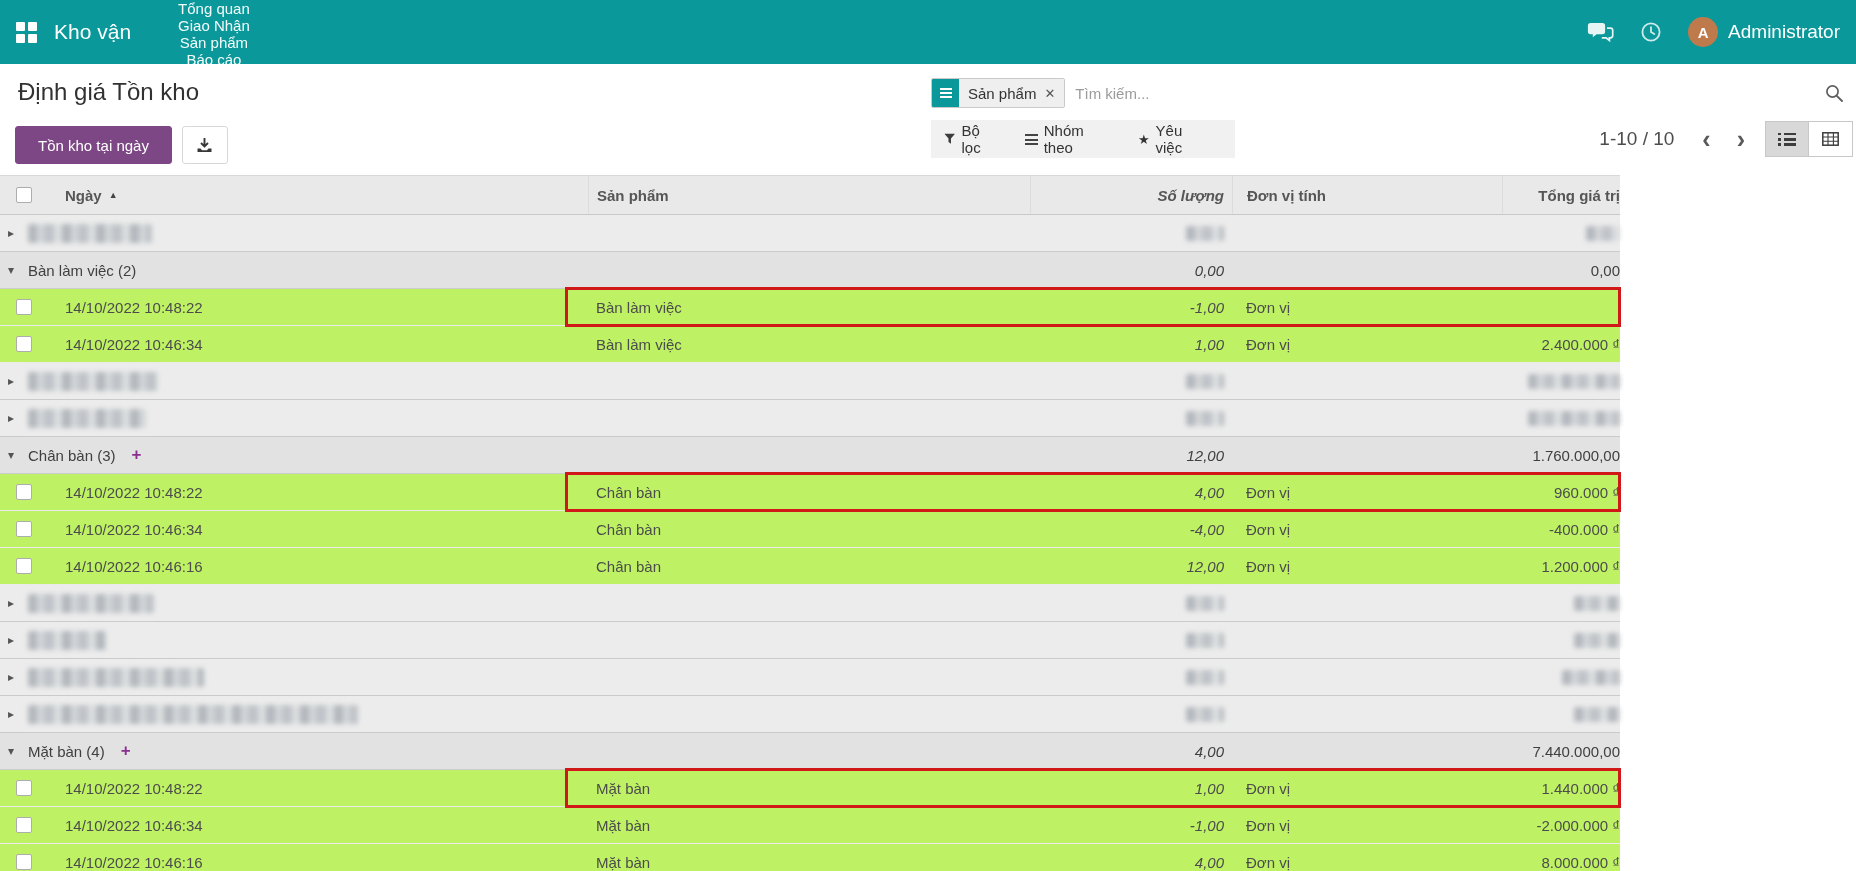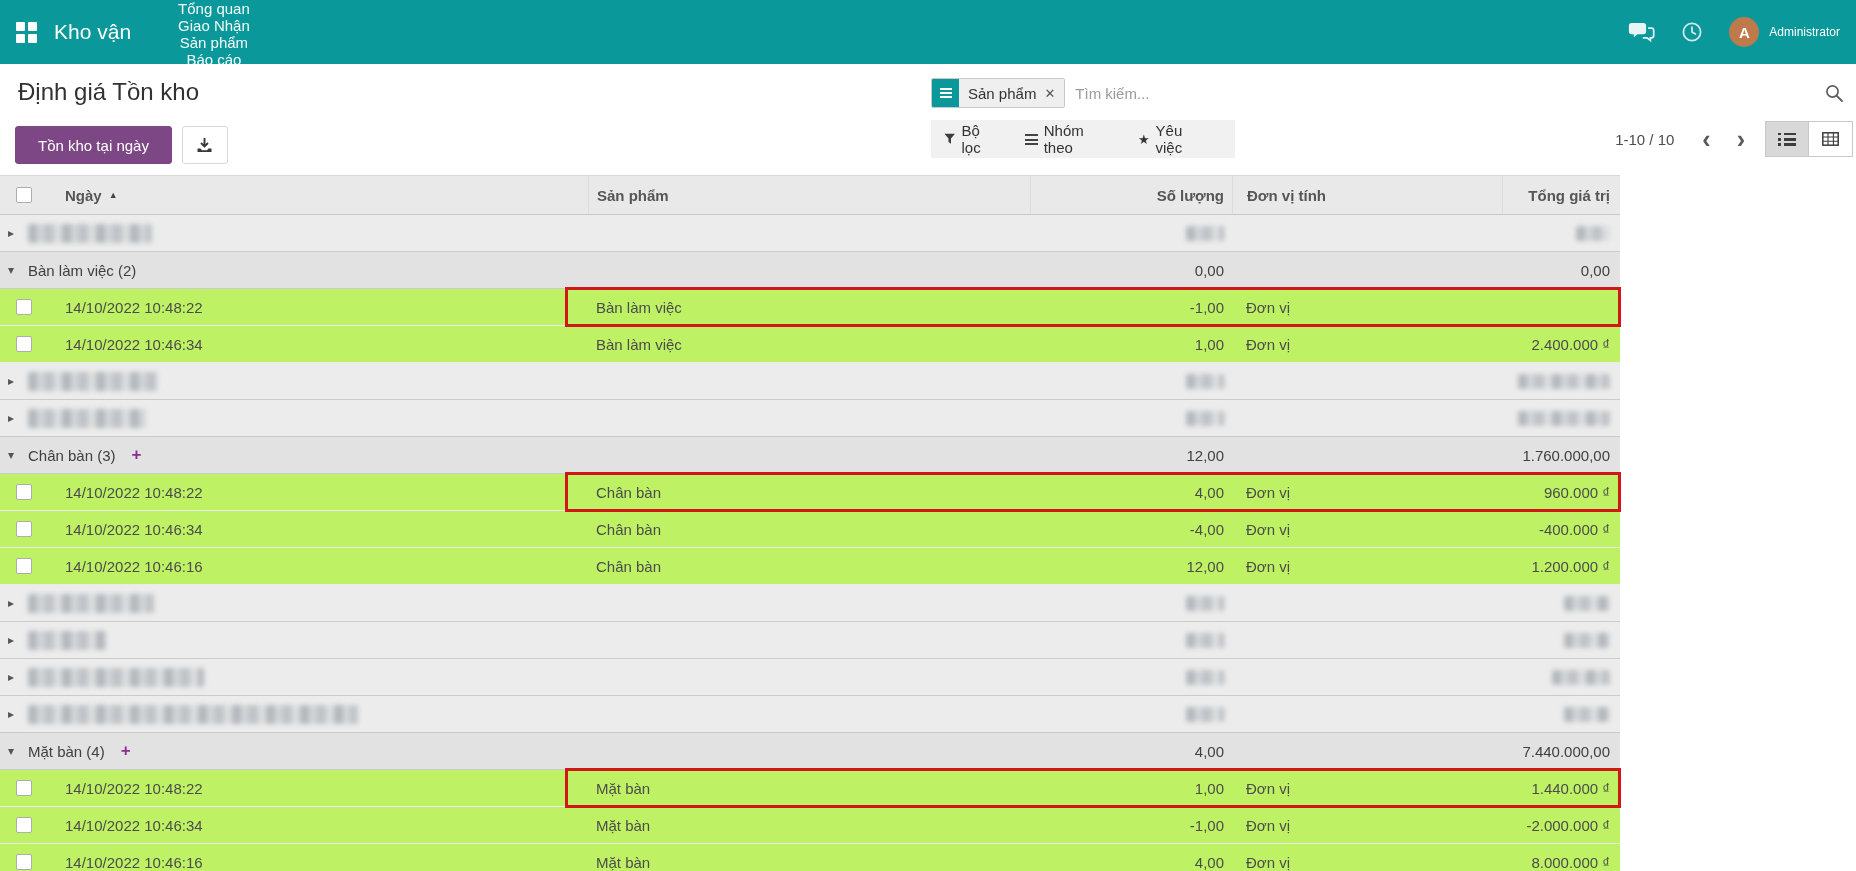--- a/index.html
+++ b/index.html
@@ -10,21 +10,21 @@
   .navbar { height:64px; background:#0b989a; display:flex; align-items:center; padding:0 16px; color:#fff;justify-content:space-between; }
   .apps-grid { width:21px; height:21px; display:grid; grid-template-columns:9px 9px; grid-template-rows:9px 9px; gap:3px; cursor:pointer; }
   .apps-grid span { background:#fff; border-radius:1px; }
   .brand { font-size:21px; margin-left:17px; margin-right:26px; white-space:nowrap; cursor:pointer; }
   .menu { display:flex; align-items:center; height:100%;flex-direction:column; }
   .menu-item { font-size:15px; padding:0 21px; height:100%; display:flex; align-items:center; cursor:pointer; color:#f4fbfb; }
   .nav-right { margin-left:auto; display:flex; align-items:center; gap:26px; }
   .nav-icon { display:flex; align-items:center; cursor:pointer; }
   .user-chip { display:flex; align-items:center; gap:10px; cursor:pointer; }
   .avatar { width:30px; height:30px; border-radius:50%; background:#bf7a4b; color:#fff; font-size:15px; font-weight:700; display:flex; align-items:center; justify-content:center; }
-  .user-name { font-size:12px; }
+  .user-name { font-size:19px; }
 
   
   .control-panel { position:relative; height:111px; background:#fff; }
   .page-title { position:absolute; left:18px; top:14px; font-size:24px; color:#313131; }
   .btn-row { position:absolute; left:15px; top:62px; display:flex; gap:10px; }
   .btn-primary { background:#7d4785; color:#fff; border:1px solid #7d4785; font-size:15px; height:38px; padding:0 22px; border-radius:3px; cursor:pointer; font-family:inherit; }
   .btn-download { width:46px; height:38px; background:#fff; border:1px solid #d8d8d8; border-radius:3px; display:flex; align-items:center; justify-content:center; cursor:pointer; }
 
   .search-zone { position:absolute; left:931px; top:13px; right:12px; height:32px; display:flex; align-items:center; }
   .facet { display:inline-flex; align-items:stretch; height:30px; border:1px solid #c9c9c9; border-radius:2px; overflow:hidden; flex:0 0 auto; }
@@ -37,41 +37,41 @@
   .search-input::placeholder { color:#9b9b9b; }
   .magnifier { flex:0 0 auto; cursor:pointer; display:flex; align-items:center; }
 
   .filter-band { position:absolute; left:931px; top:56px; height:38px; width:304px; background:#f1f1f1; display:flex; align-items:center; padding:0 13px; gap:0; }
   .fb-btn { display:flex; align-items:center; gap:6px; font-size:15px; color:#333; padding:0 12px; cursor:pointer; height:100%; }
   .fb-btn:first-child { padding-left:0; }
   .lines-icon { width:13px; height:11px; background:repeating-linear-gradient(#444 0 2px, transparent 2px 4.6px); }
   .star-icon { font-size:13px; color:#333; }
 
   .pager-zone { position:absolute; top:56px; right:3px; height:38px; display:flex; align-items:center; gap:14px; }
-  .pager-text { font-size:15px; color:#4c4c4c; margin-right:8px; }
+  .pager-text { font-size:19px; color:#4c4c4c; margin-right:8px; }
   .chev { font-size:25px; font-weight:700; color:#5a5a5a; cursor:pointer; line-height:1; padding:0 6px; }
   .view-switcher { display:flex; }
   .vs-btn { width:44px; height:36px; border:1px solid #c8c8c8; background:#fff; display:flex; align-items:center; justify-content:center; cursor:pointer; }
   .vs-btn + .vs-btn { border-left:none; }
   .vs-btn.active { background:#d8d8d8; }
   .list-icon { display:flex; gap:3px; align-items:center; }
   .list-icon .dots { width:3px; height:13px; background:repeating-linear-gradient(#3d3d3d 0 2.5px, transparent 2.5px 5.2px); }
   .list-icon .lines { width:12px; height:13px; background:repeating-linear-gradient(#3d3d3d 0 2.5px, transparent 2.5px 5.2px); }
 
   
   .table { width:1620px; }
   .thead, .trow { display:flex; align-items:center; }
   .thead { height:40px; background:#e9e9e9; border-top:1px solid #d8d8d8; border-bottom:1px solid #c9c9c9; font-weight:700; color:#565656; font-size:15px; }
   .col { height:100%; display:flex; align-items:center; }
   .c-check { flex:0 0 48px; justify-content:center; }
   .c-date { flex:0 0 540px; padding-left:17px; }
   .c-product { flex:0 0 442px; padding-left:8px; }
-  .c-qty { flex:0 0 202px; justify-content:flex-end; padding-right:8px; }
+  .c-qty { flex:0 0 202px; justify-content:flex-end; padding-right:8px;font-style:italic; }
   .c-uom { flex:0 0 270px; padding-left:14px; }
-  .c-val { flex:1 1 auto; justify-content:flex-end; padding-right:10px; }
+  .c-val { flex:1 1 auto; justify-content:flex-end; }
   .c-left { flex:0 0 1030px; padding-left:8px; }
   .thead .c-product, .thead .c-qty, .thead .c-uom, .thead .c-val { border-left:1px solid #dcdcdc; }
   .sort-icon { font-size:9px; color:#444; margin-left:7px; }
 
   .trow { height:37px; font-size:15px; position:relative; background:#bef264; border-bottom:1px solid #ebebeb; }
   .trow.group { background:#e2e2e2; border-bottom:1px solid #cbcbcb; color:#404040; }
   .trow.group.blurred { background:#ececec; }
   .caret { width:18px; font-size:12px; color:#555; cursor:pointer; flex:0 0 18px; }
   .glabel { margin-left:2px; font-weight:500; }
   .gplus { margin-left:16px; color:#8a2f8f; font-weight:700; font-size:17px; cursor:pointer; }

